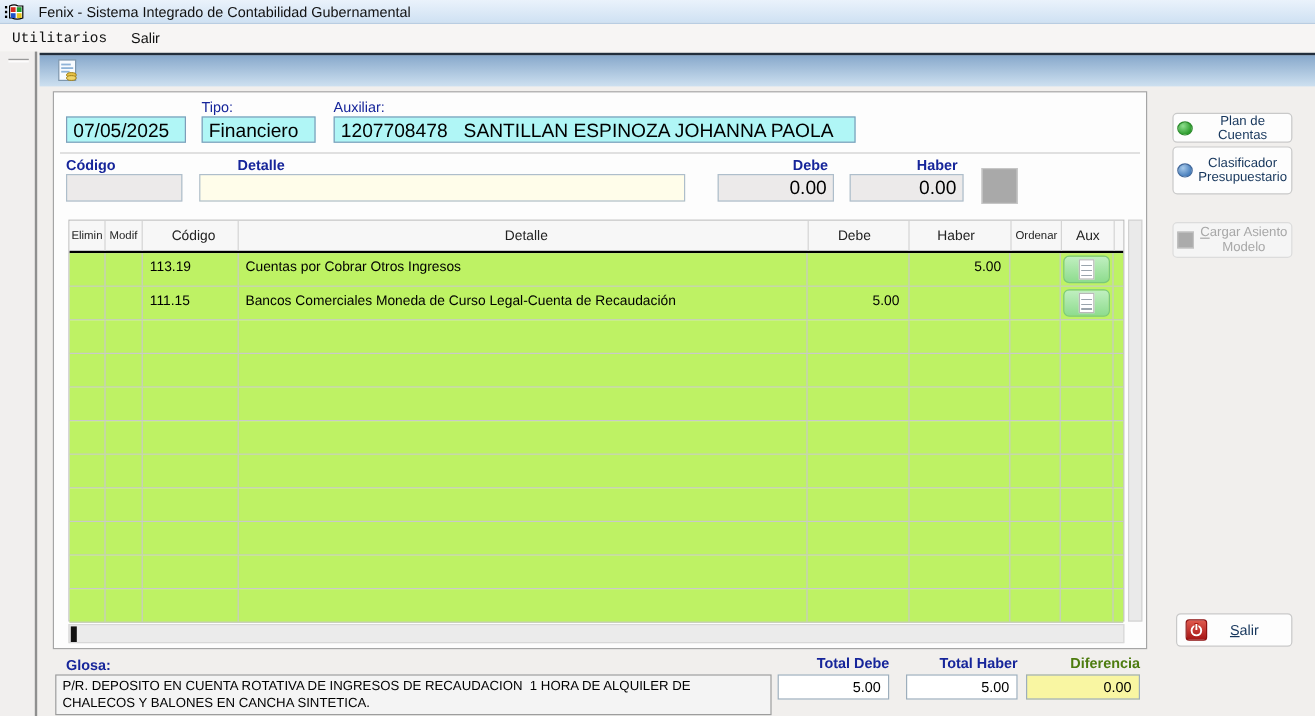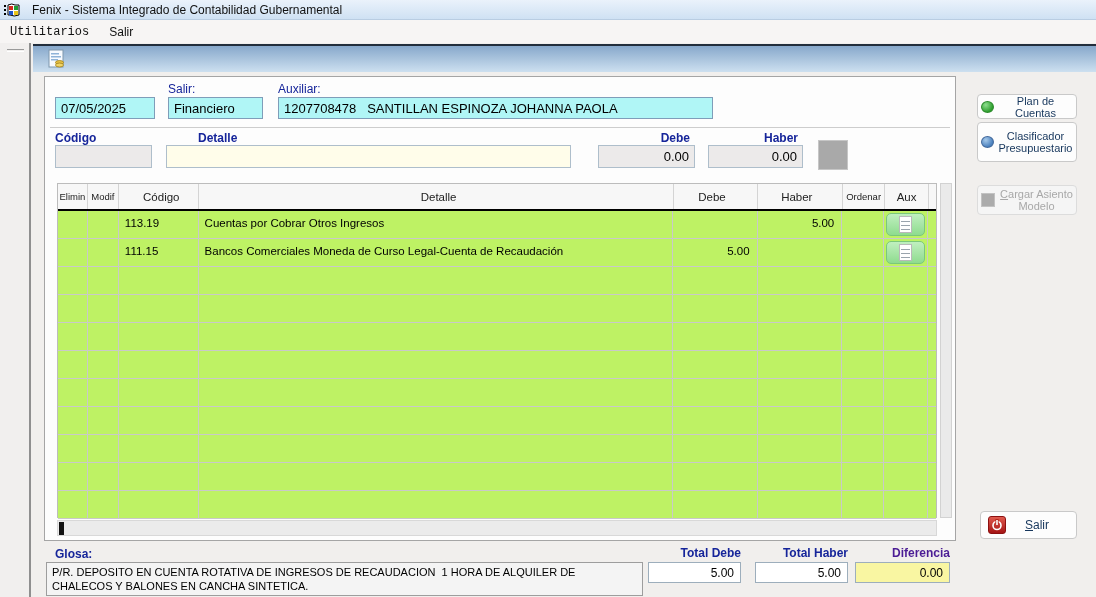--- a/index.html
+++ b/index.html
@@ -51,25 +51,25 @@
 
   
   .form-panel {
     position: absolute; left:44px; top:76px; width:912px; height:465px;
     background: #fdfdfd; border: 1px solid #a5a5a5;
   }
 
   .lbl { position: absolute; color: #16259a; }
   .lbl.b { font-weight: bold; }
   .lbl.right { text-align: right; }
-  .lbl.red { color: #4c1d95; font-weight: bold; }
+  .lbl.red { color: #4d7c0f; font-weight: bold; }
 
   .field {
     position: absolute; height: 22px; border: 1px solid #7f9db9;
-    padding: 3px 5px; font-size: 13px; white-space: pre; overflow: hidden;
+    padding: 3px 5px; font-size: 16px; white-space: pre; overflow: hidden;
   }
   .cyan   { background: #b0f6f6; }
   .graybg { background: #eceaea; border-color: #aebecb; }
   .ivory  { background: #fffdea; border-color: #aebecb; }
   .num { text-align: right; }
 
   .sep { position: absolute; left:50px; top:127px; width:900px; height:1px; background:#cdcdcd; }
 
   .gray-square-btn {
     position: absolute; left:818px; top:140px; width:30px; height:30px;
@@ -203,21 +203,21 @@
         <ellipse cx="13.5" cy="17" rx="4" ry="2" fill="#f0d468" stroke="#9e7d16" stroke-width="0.8"></ellipse>
       </svg>
     </div>
   </div>
 
   <div class="form-panel"></div>
 
   <div class="lbl" style="left:55px; top:98px;text-align:center;">Fecha:</div>
   <div class="field cyan" style="left:55px; top:97px; width:100px;">07/05/2025</div>
 
-  <div class="lbl" style="left:168px; top:82px;">Salir:</div>
+  <div class="lbl" style="left:168px; top:82px;">Tipo:</div>
   <div class="field cyan" style="left:168px; top:97px; width:95px;">Financiero</div>
 
   <div class="lbl" style="left:278px; top:82px;">Auxiliar:</div>
   <div class="field cyan" style="left:278px; top:97px; width:435px;">1207708478   SANTILLAN ESPINOZA JOHANNA PAOLA</div>
 
   <div class="sep"></div>
 
   <div class="lbl b" style="left:55px; top:131px;">Código</div>
   <div class="lbl b" style="left:198px; top:131px;">Detalle</div>
   <div class="lbl b right" style="left:598px; top:131px; width:92px;">Debe</div>

